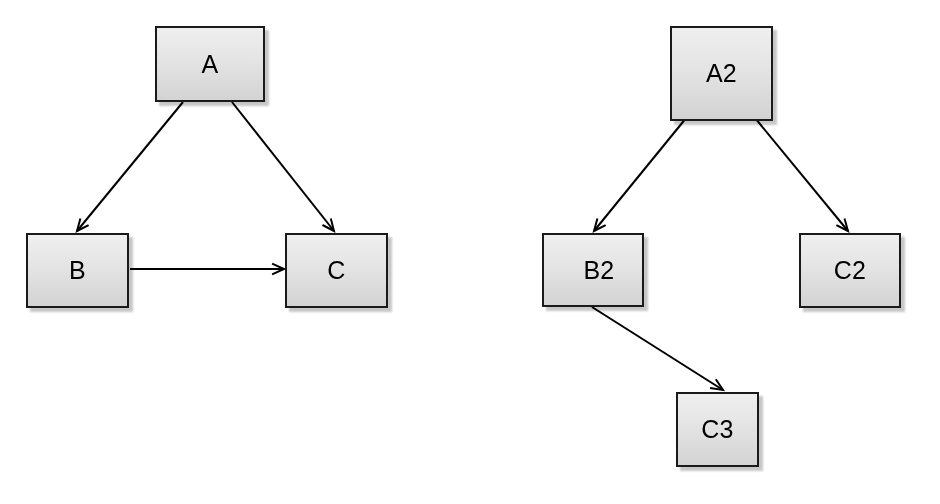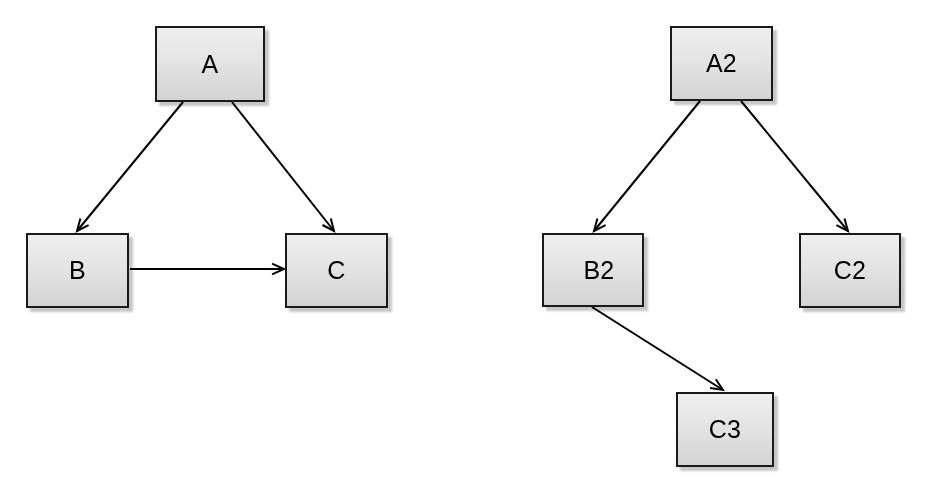--- a/index.html
+++ b/index.html
@@ -80,27 +80,27 @@
   <div id="node-layer">
       <div class="node" style="left: 155px; top: 26px; width: 110px; height: 76px;">
         <span class="node-label">A</span>
       </div>
       <div class="node" style="left: 26px; top: 233px; width: 103px; height: 75px;">
         <span class="node-label">B</span>
       </div>
       <div class="node" style="left: 285px; top: 233px; width: 103px; height: 75px;">
         <span class="node-label">C</span>
       </div>
-      <div class="node" style="left: 670px; top: 26px; width: 103px; height: 75px;">
+      <div class="node" style="left: 670px; top: 26px; width: 103px; height: 95px;">
         <span class="node-label">A2</span>
       </div>
       <div class="node" style="left: 542px; top: 233px; width: 102px; height: 74px; padding-left: 12px;">
         <span class="node-label">B2</span>
       </div>
       <div class="node" style="left: 799px; top: 233px; width: 102px; height: 75px;">
         <span class="node-label">C2</span>
       </div>
-      <div class="node" style="left: 676px; top: 392px; width: 98px; height: 75px;">
+      <div class="node" style="left: 676px; top: 392px; width: 83px; height: 75px;">
         <span class="node-label">C3</span>
       </div>
     </div>
 
 </div>
 
 </body></html>

